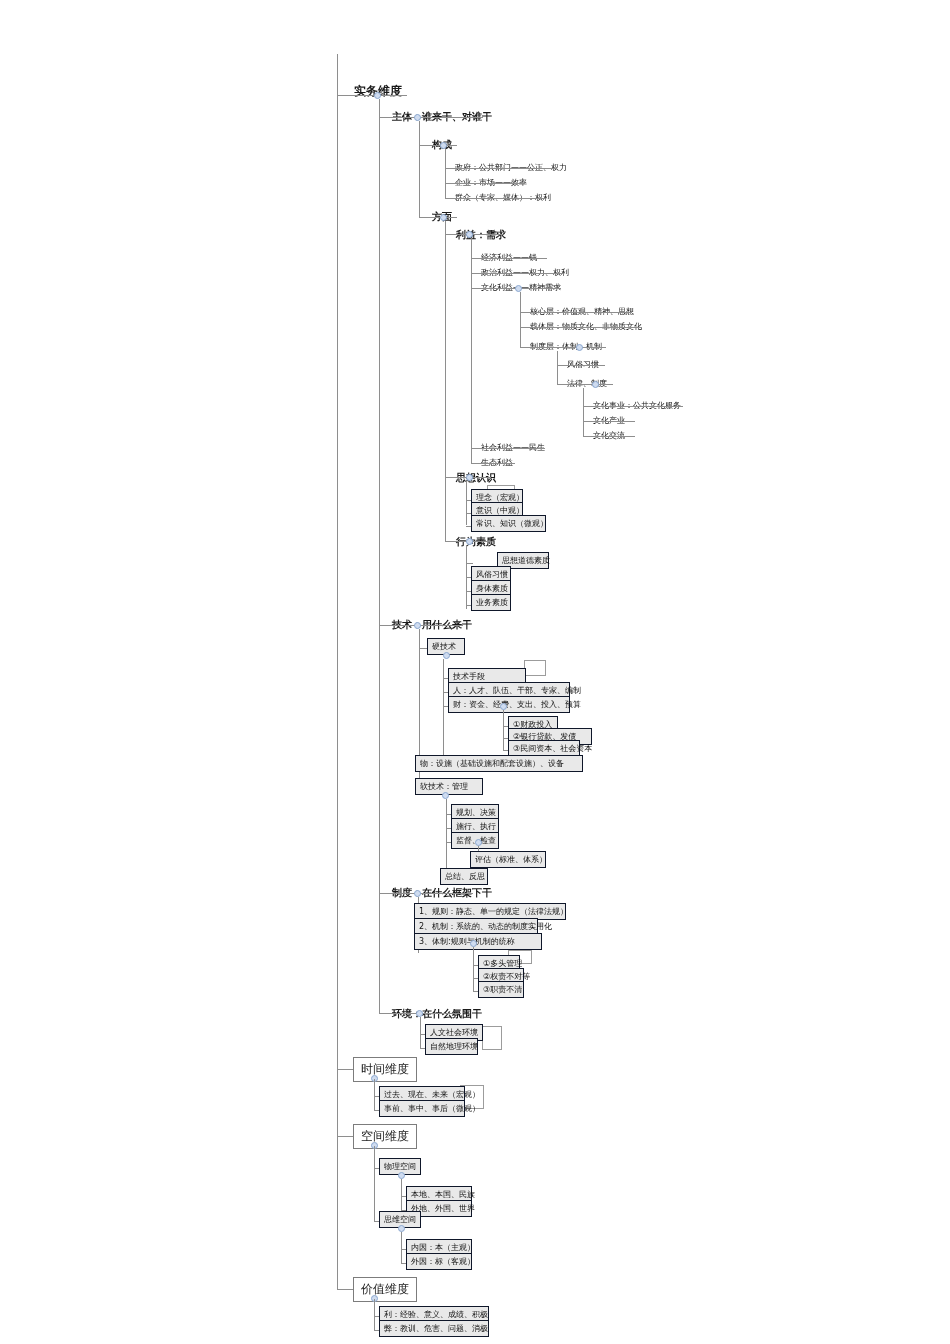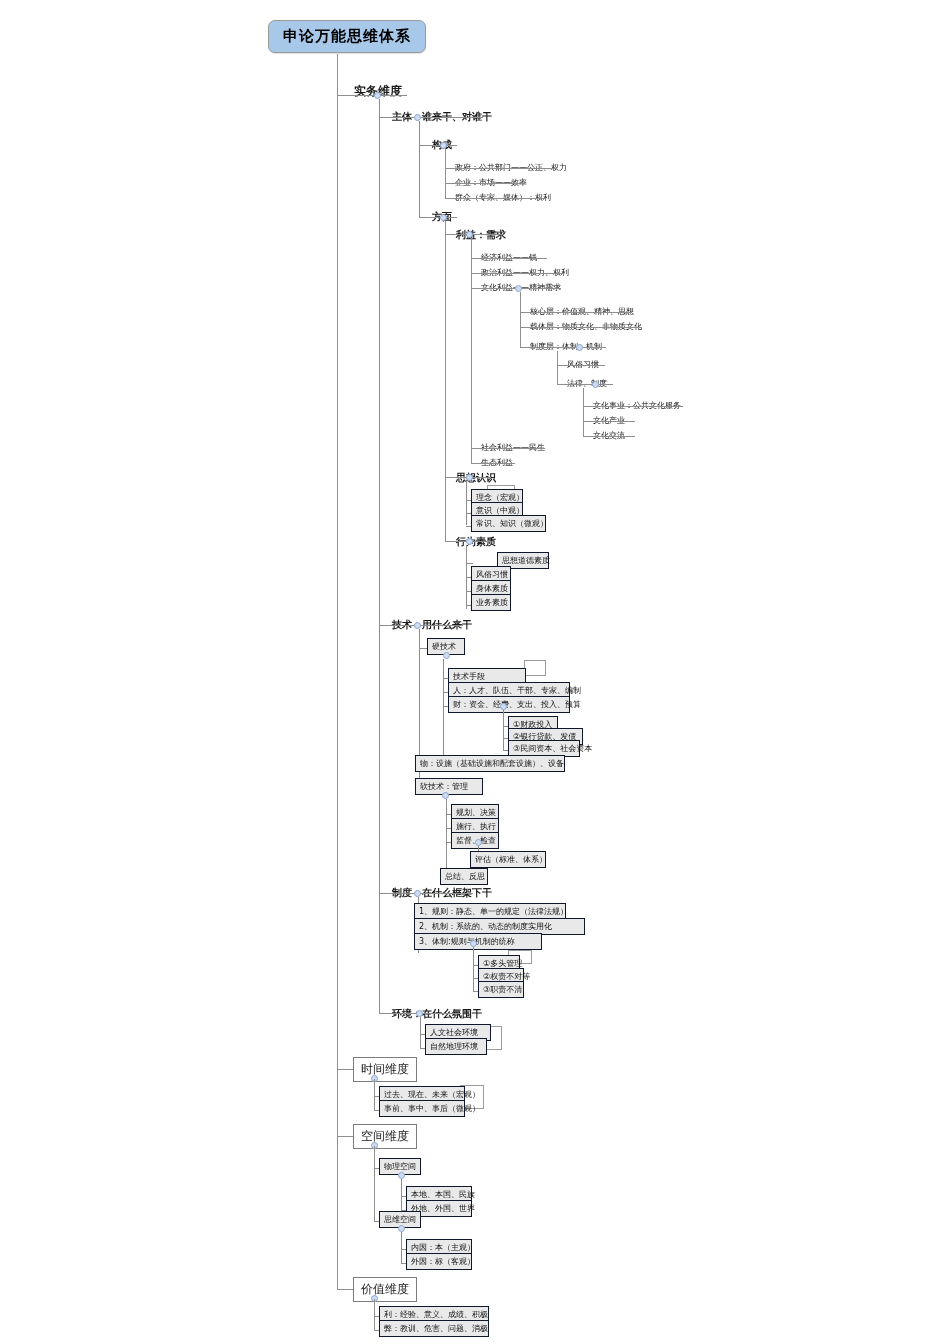--- a/index.html
+++ b/index.html
@@ -36,21 +36,20 @@
     border:1px solid #0f172a;padding:2px 4px;line-height:11px;
   }
   .leaf.plain{background:transparent;border:0;padding:1px 2px;}
   .blank{background:#ffffff;border:1px solid #9c9c9c;}
 </style>
 </head>
 <body>
 
 <div id="canvas">
 
-  <div class="node root" style="left:268px;top:20px;">申论万能思维体系</div>
 
   <div class="v" style="left:337px;top:54px;height:1235px;"></div>
 
   <div class="h" style="left:337px;top:95px;width:15px;"></div>
   <div class="node branch big" style="left:351px;top:82px;">实务维度</div>
   <div class="h" style="left:351px;top:95px;width:56px;"></div>
   <div class="dot" style="left:374px;top:92px;"></div>
 
   <div class="h" style="left:337px;top:1069px;width:17px;"></div>
   <div class="node dim" style="left:353px;top:1057px;">时间维度</div>
@@ -202,26 +201,26 @@
   <div class="h" style="left:443px;top:692px;width:7px;"></div>
   <div class="node leaf" style="left:448px;top:682px;width:122px;">人：人才、队伍、干部、专家、编制</div>
   <div class="h" style="left:443px;top:706px;width:7px;"></div>
   <div class="node leaf" style="left:448px;top:696px;width:122px;">财：资金、经费、支出、投入、预算</div>
   <div class="dot" style="left:500px;top:703px;"></div>
 
   <div class="v" style="left:503px;top:710px;height:40px;"></div>
   <div class="h" style="left:503px;top:726px;width:7px;"></div>
   <div class="node leaf" style="left:508px;top:716px;width:50px;">①财政投入</div>
   <div class="h" style="left:503px;top:738px;width:7px;"></div>
-  <div class="node leaf" style="left:508px;top:728px;width:75px;">②银行贷款、发债</div>
+  <div class="node leaf" style="left:508px;top:728px;width:84px;">②银行贷款、发债</div>
   <div class="h" style="left:503px;top:750px;width:7px;"></div>
   <div class="node leaf" style="left:508px;top:740px;width:72px;">③民间资本、社会资本</div>
 
   <div class="h" style="left:443px;top:765px;width:7px;"></div>
-  <div class="node leaf" style="left:415px;top:755px;width:150px;">物：设施（基础设施和配套设施）、设备</div>
+  <div class="node leaf" style="left:415px;top:755px;width:168px;">物：设施（基础设施和配套设施）、设备</div>
 
   <div class="h" style="left:419px;top:788px;width:7px;"></div>
   <div class="node leaf" style="left:415px;top:778px;width:68px;">软技术：管理</div>
   <div class="dot" style="left:442px;top:792px;"></div>
 
   <div class="v" style="left:446px;top:799px;height:86px;"></div>
   <div class="h" style="left:446px;top:814px;width:7px;"></div>
   <div class="node leaf" style="left:451px;top:804px;width:48px;">规划、决策</div>
   <div class="h" style="left:446px;top:828px;width:7px;"></div>
   <div class="node leaf" style="left:451px;top:818px;width:48px;">施行、执行</div>
@@ -238,21 +237,21 @@
 
   <div class="h" style="left:379px;top:893px;width:12px;"></div>
   <div class="node branch" style="left:389px;top:885px;">制度：在什么框架下干</div>
   <div class="h" style="left:389px;top:893px;width:84px;"></div>
   <div class="dot" style="left:414px;top:890px;"></div>
 
   <div class="v" style="left:418px;top:897px;height:56px;"></div>
   <div class="h" style="left:418px;top:913px;width:7px;"></div>
   <div class="node leaf" style="left:414px;top:903px;width:152px;">1、规则：静态、单一的规定（法律法规）</div>
   <div class="h" style="left:418px;top:928px;width:7px;"></div>
-  <div class="node leaf" style="left:414px;top:918px;width:171px;">2、机制：系统的、动态的制度实用化</div>
+  <div class="node leaf" style="left:414px;top:918px;width:124px;">2、机制：系统的、动态的制度实用化</div>
   <div class="h" style="left:418px;top:943px;width:7px;"></div>
   <div class="node leaf" style="left:414px;top:933px;width:128px;">3、体制:规则与机制的统称</div>
   <div class="dot" style="left:470px;top:940px;"></div>
 
   <div class="v" style="left:473px;top:947px;height:44px;"></div>
   <div class="node leaf blank" style="left:508px;top:950px;width:24px;height:14px;"></div>
   <div class="h" style="left:473px;top:965px;width:7px;"></div>
   <div class="node leaf" style="left:478px;top:955px;width:42px;">①多头管理</div>
   <div class="h" style="left:473px;top:978px;width:7px;"></div>
   <div class="node leaf" style="left:478px;top:968px;width:46px;">②权责不对等</div>
@@ -260,23 +259,23 @@
   <div class="node leaf" style="left:478px;top:981px;width:46px;">③职责不清</div>
 
   <div class="h" style="left:379px;top:1013px;width:12px;"></div>
   <div class="node branch" style="left:389px;top:1006px;">环境：在什么氛围干</div>
   <div class="h" style="left:389px;top:1013px;width:72px;"></div>
   <div class="dot" style="left:416px;top:1010px;"></div>
 
   <div class="v" style="left:420px;top:1017px;height:32px;"></div>
   <div class="node leaf blank" style="left:482px;top:1026px;width:20px;height:24px;"></div>
   <div class="h" style="left:420px;top:1034px;width:7px;"></div>
-  <div class="node leaf" style="left:425px;top:1024px;width:66px;">人文社会环境</div>
+  <div class="node leaf" style="left:425px;top:1024px;width:58px;">人文社会环境</div>
   <div class="h" style="left:420px;top:1048px;width:7px;"></div>
-  <div class="node leaf" style="left:425px;top:1038px;width:62px;">自然地理环境</div>
+  <div class="node leaf" style="left:425px;top:1038px;width:53px;">自然地理环境</div>
 
   <div class="v" style="left:374px;top:1079px;height:32px;"></div>
   <div class="node leaf blank" style="left:460px;top:1085px;width:24px;height:24px;"></div>
   <div class="h" style="left:374px;top:1096px;width:7px;"></div>
   <div class="node leaf" style="left:379px;top:1086px;width:86px;">过去、现在、未来（宏观）</div>
   <div class="h" style="left:374px;top:1110px;width:7px;"></div>
   <div class="node leaf" style="left:379px;top:1100px;width:86px;">事前、事中、事后（微观）</div>
 
   <div class="v" style="left:374px;top:1146px;height:75px;"></div>
   <div class="h" style="left:374px;top:1168px;width:7px;"></div>

